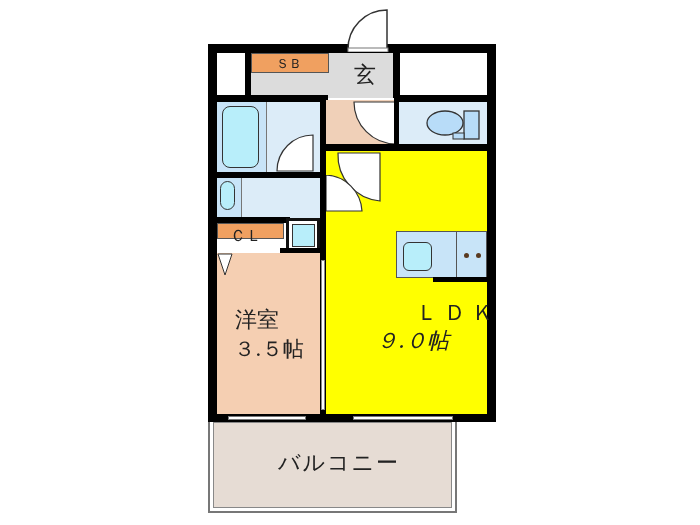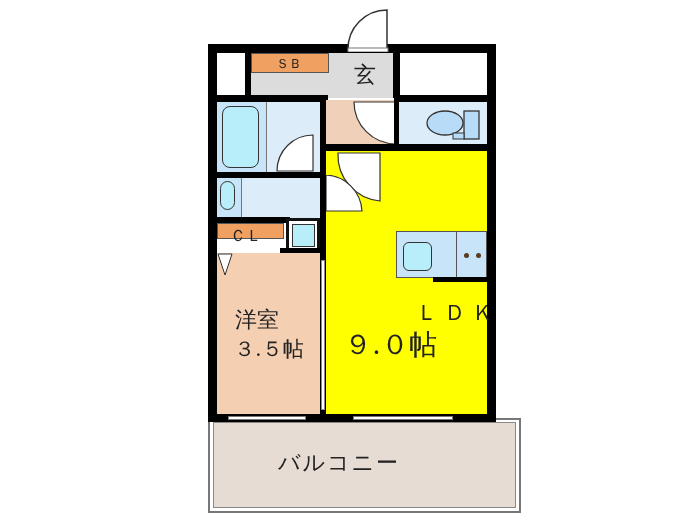--- a/index.html
+++ b/index.html
@@ -7,21 +7,21 @@
          font-family:"DejaVu Serif","Liberation Serif",serif; }
   .abs { position:absolute; box-sizing:border-box; }
   .wall { background:#000; }
   .lbl { position:absolute; color:#222; white-space:nowrap; font-family:"DejaVu Serif","Liberation Serif",serif; }
 </style>
 </head>
 <body>
 
 <div class="abs" style="left:0;top:0;width:700px;height:525px;">
 
-  <div class="abs" style="left:208px;top:418px;width:313px;height:95px;border:2px solid #777;background:#fff;">
+  <div class="abs" style="left:208px;top:418px;width:249px;height:95px;border:2px solid #777;background:#fff;">
     <div class="abs" style="left:3px;top:2px;right:3px;bottom:3px;background:#e6dcd4;border:1px solid #888;"></div>
     <div class="lbl" style="left:68px;top:28px;font-size:22px;letter-spacing:2px;">バルコニー</div>
   </div>
 
   <div class="abs wall" style="left:208px;top:44px;width:288px;height:9px;"></div>
   <div class="abs wall" style="left:208px;top:44px;width:9px;height:378px;"></div>
   <div class="abs wall" style="left:487px;top:44px;width:9px;height:378px;"></div>
   <div class="abs wall" style="left:208px;top:414px;width:288px;height:8px;"></div>
 
   <div class="abs" style="left:217px;top:53px;width:28px;height:42px;background:#fff;"></div>
@@ -70,21 +70,21 @@
   <div class="abs wall" style="left:326px;top:144px;width:170px;height:7px;"></div>
 
   <div class="abs" style="left:326px;top:151px;width:161px;height:263px;background:#ffff00;"></div>
   <svg class="abs" style="left:336px;top:151px;" width="48" height="52">
     <path d="M2 2 L44 2 L44 50 A46 46 0 0 1 2 2 Z" fill="#fff" stroke="#333" stroke-width="1.2"></path>
   </svg>
   <svg class="abs" style="left:326px;top:175px;" width="40" height="40">
     <path d="M0 0 A38 38 0 0 1 36 36 L0 36 Z" fill="#fff" stroke="#333" stroke-width="1.2"></path>
   </svg>
   <div class="lbl" style="left:372px;top:298px;font-size:22px;letter-spacing:6px;margin-left:44px;">ＬＤＫ</div>
-  <div class="lbl" style="left:344px;top:326px;font-size:28px;">９.０帖</div>
+  <div class="lbl" style="left:376px;top:326px;font-size:22px;font-style:italic;">９.０帖</div>
 
   <div class="abs" style="left:396px;top:231px;width:91px;height:47px;background:#c8e4f8;border:1px solid #555;"></div>
   <div class="abs" style="left:403px;top:242px;width:29px;height:29px;background:#b8eefa;border:1.5px solid #333;border-radius:6px;"></div>
   <div class="abs" style="left:456px;top:231px;width:1px;height:47px;background:#555;"></div>
   <div class="abs" style="left:464px;top:253px;width:5px;height:5px;border-radius:50%;background:#5a3a20;"></div>
   <div class="abs" style="left:476px;top:253px;width:5px;height:5px;border-radius:50%;background:#5a3a20;"></div>
   <div class="abs wall" style="left:433px;top:277px;width:54px;height:5px;"></div>
 
   <div class="abs wall" style="left:208px;top:172px;width:118px;height:6px;"></div>
   <div class="abs" style="left:217px;top:178px;width:103px;height:40px;background:#dcecf8;"></div>

